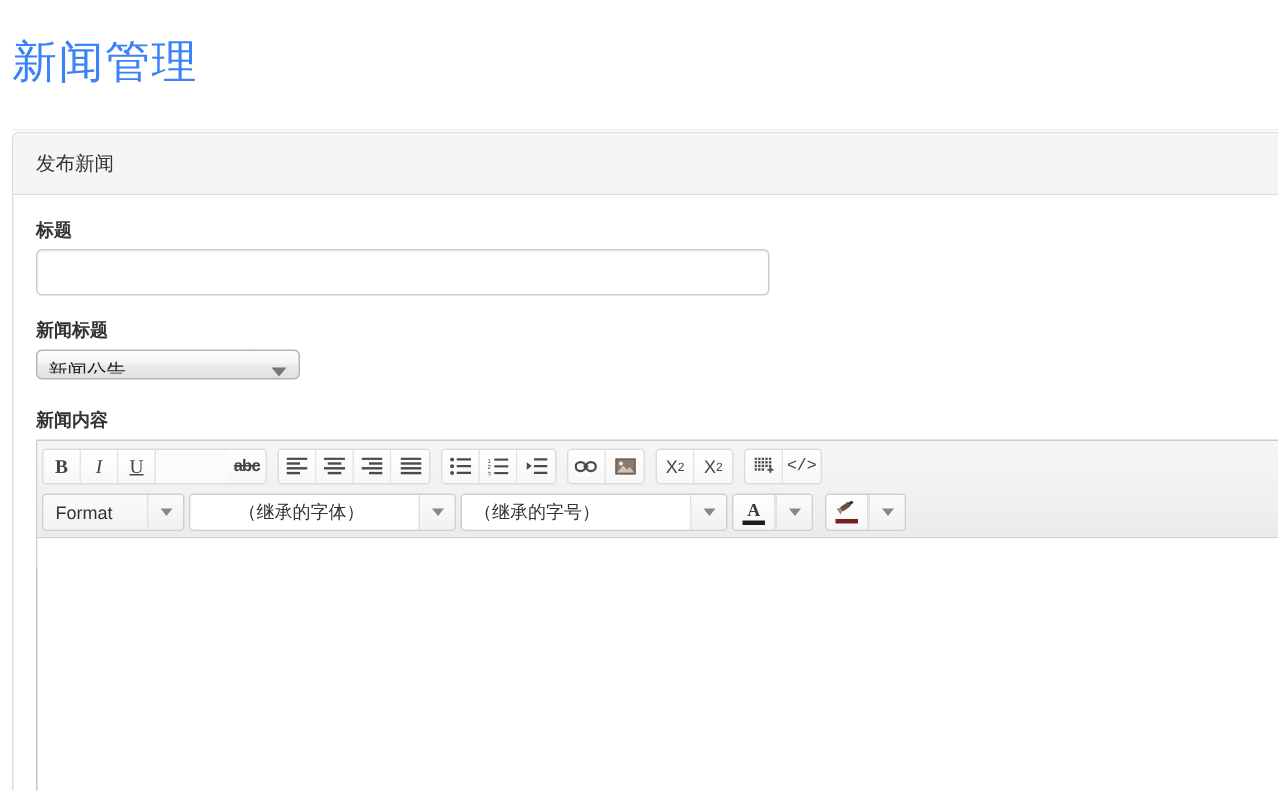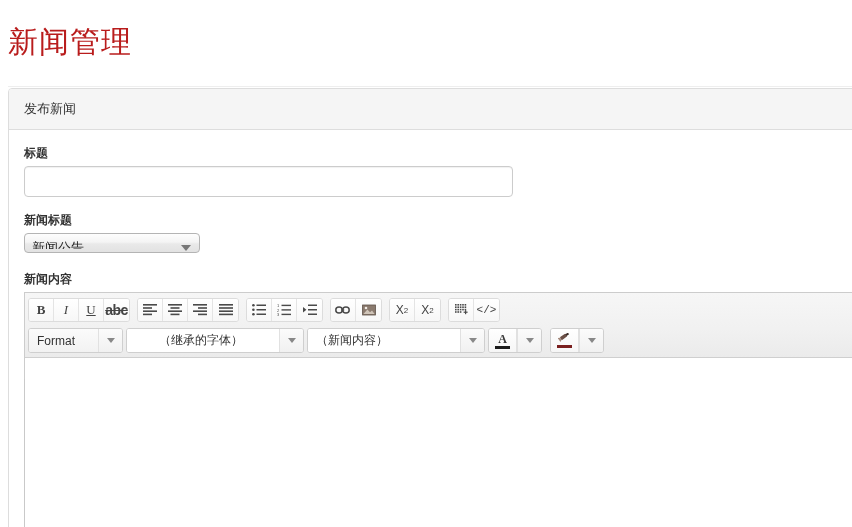--- a/index.html
+++ b/index.html
@@ -14,21 +14,21 @@
     color: #333333;
   }
 
   .page { width: 852px; height: 527px; position: relative; background:#fff; }
 
   
   .page-title {
     font-size: 30px;
     line-height: 36px;
     font-weight: 400;
-    color: #b91c1c;
+    color: #3b82f6;
     padding: 4px 0 6px 8px;
     letter-spacing: 1px;
     font-family: "Liberation Serif", "DejaVu Serif", serif;
   }
   .title-rule {
     height: 1px;
     background: #eeeeee;
     margin: 0 0 0 8px;
     width: 844px;
   }
@@ -149,21 +149,21 @@
     color: #444444;
     cursor: pointer;
     user-select: none;
   }
   .tb-btn:last-child { border-right: none; }
   .tb-btn svg { display:block; }
 
   .tb-b { font-family: "Liberation Serif", serif; font-weight: bold; font-size: 13px; }
   .tb-i { font-family: "Liberation Serif", serif; font-style: italic; font-size: 13px; }
   .tb-u { font-family: "Liberation Serif", serif; text-decoration: underline; font-size: 13px; }
-  .tb-s { font-family: "Liberation Sans", sans-serif; text-decoration: line-through; font-size: 14px; font-weight:bold; letter-spacing:-0.5px;}
+  .tb-s { font-family: "Liberation Sans", sans-serif; text-decoration: line-through; font-size: 11px; font-weight:bold; letter-spacing:-0.5px;margin-left:48px;}
   .tb-sub, .tb-sup { font-family: "Liberation Sans", sans-serif; font-size: 12px; }
   .tb-sub sub, .tb-sup sup { font-size: 8px; }
   .tb-code { font-family: "Liberation Mono", monospace; font-size: 11px; }
 
   
   .tb-row2 { display: flex; align-items: center; height: 30px; padding-top: 1px; }
   .combo {
     display: flex;
     align-items: stretch;
     border: 1px solid #cfcfcf;
@@ -436,21 +436,21 @@
               </div>
 
               <div class="combo plain font-combo">
                 <div class="combo-label">（继承的字体）</div>
                 <div class="combo-arrow-cell">
                     <span class="caret"></span>
                   </div>
               </div>
 
               <div class="combo plain size-combo">
-                <div class="combo-label">（新闻内容）</div>
+                <div class="combo-label">（继承的字号）</div>
                 <div class="combo-arrow-cell">
                     <span class="caret"></span>
                   </div>
               </div>
 
               <div class="color-combo">
                 <div class="color-btn">
                   <span class="color-glyph">A</span>
                   <span class="color-bar" style="background:#1c1c1c"></span>
                 </div>

